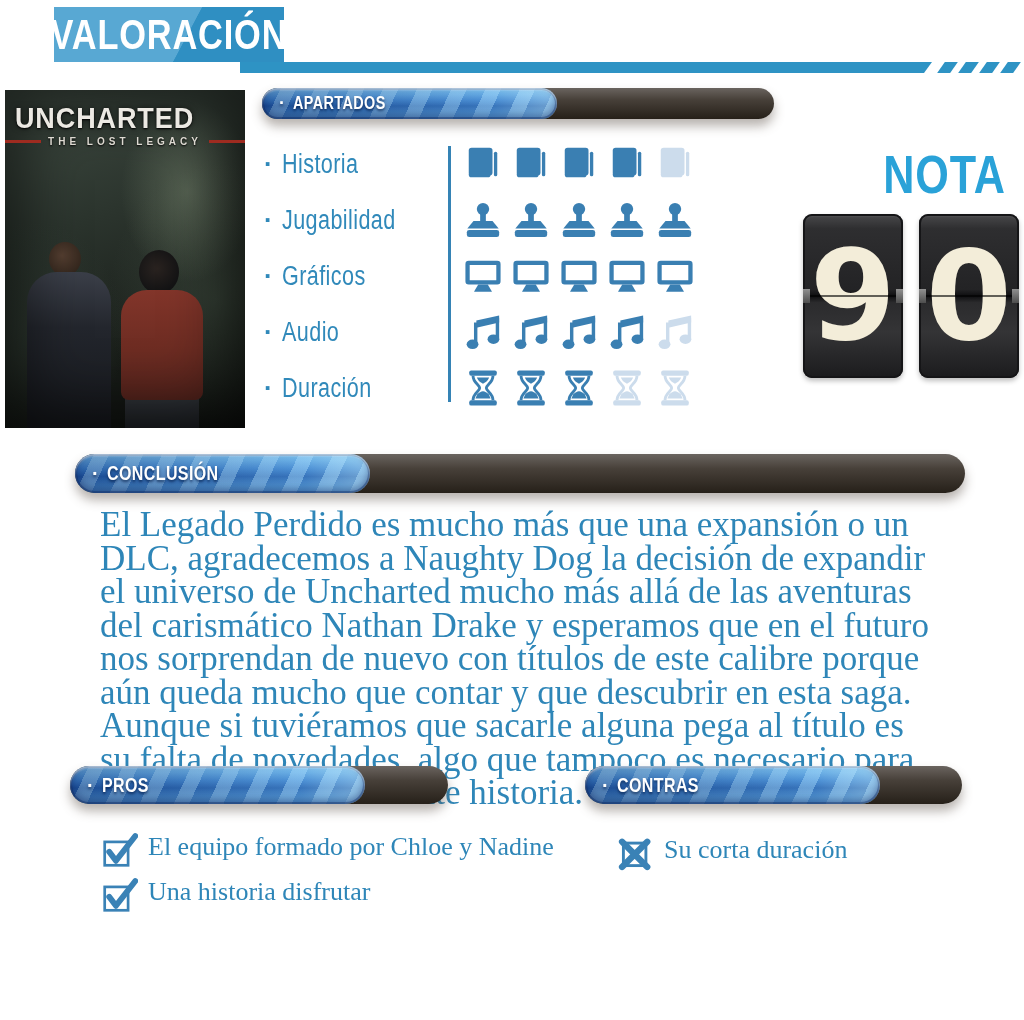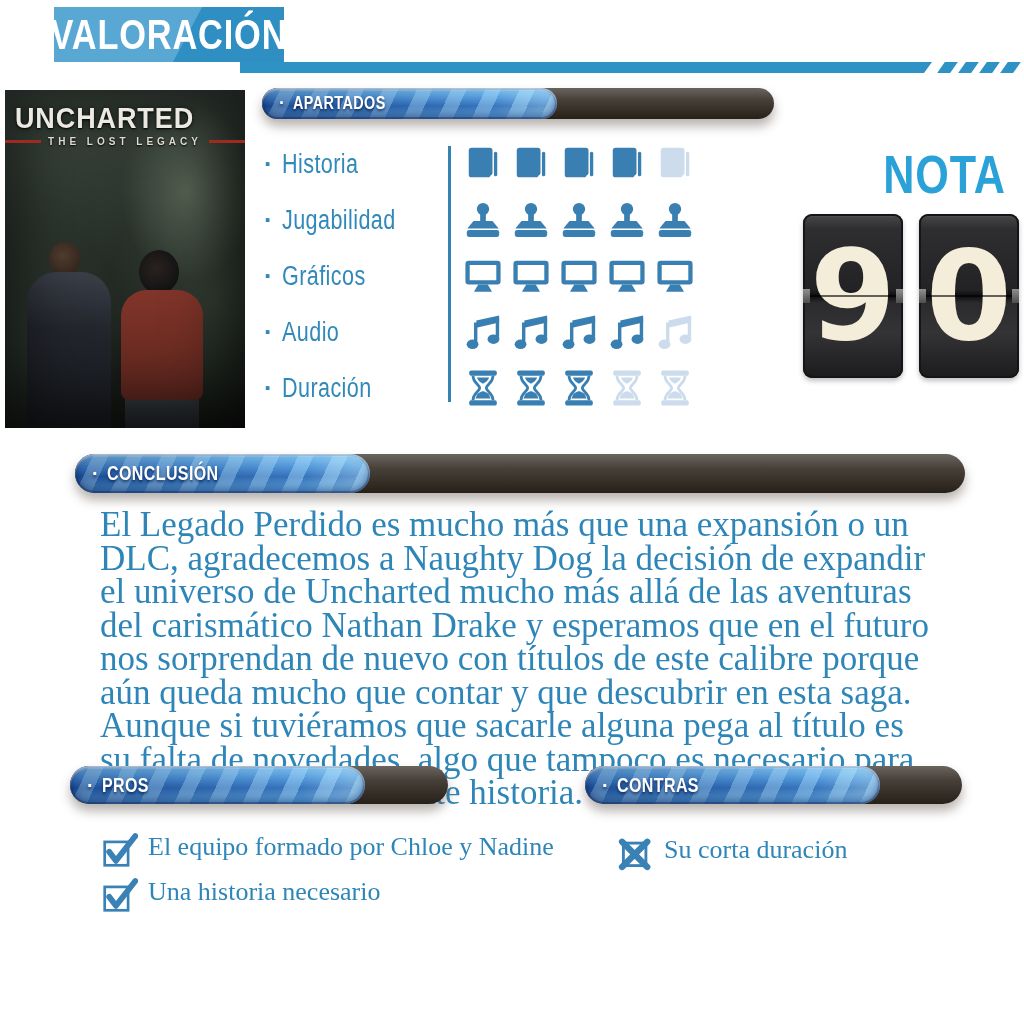--- a/index.html
+++ b/index.html
@@ -346,21 +346,21 @@
     <div class="pc-item">
       <svg class="pc-icon" viewBox="0 0 40 40">
           <use href="#i-check"></use>
         </svg>
       <span class="pc-text">El equipo formado por Chloe y Nadine</span>
     </div>
     <div class="pc-item">
       <svg class="pc-icon" viewBox="0 0 40 40">
           <use href="#i-check"></use>
         </svg>
-      <span class="pc-text">Una historia necesario</span>
+      <span class="pc-text">Una historia disfrutar</span>
     </div>
   </div>
 
   <div class="pill-bar bar-contras">
     <div class="pill-blue">
       <span class="pill-bullet">·</span>
       <span class="cnd pill-label">CONTRAS</span>
     </div>
   </div>
   <div class="pc-list contras-list">

